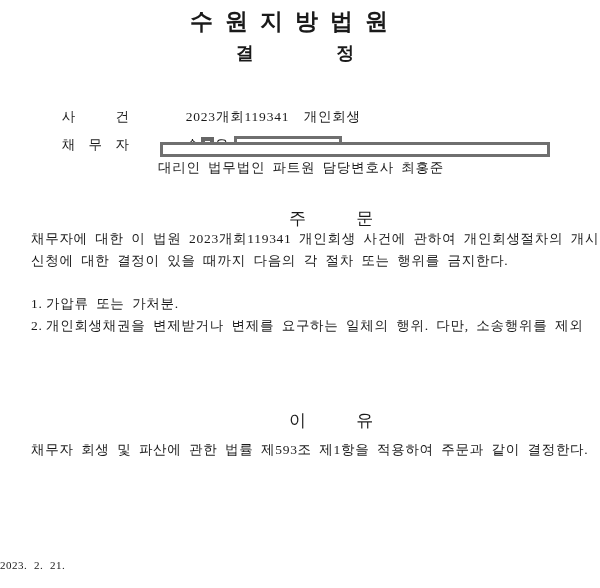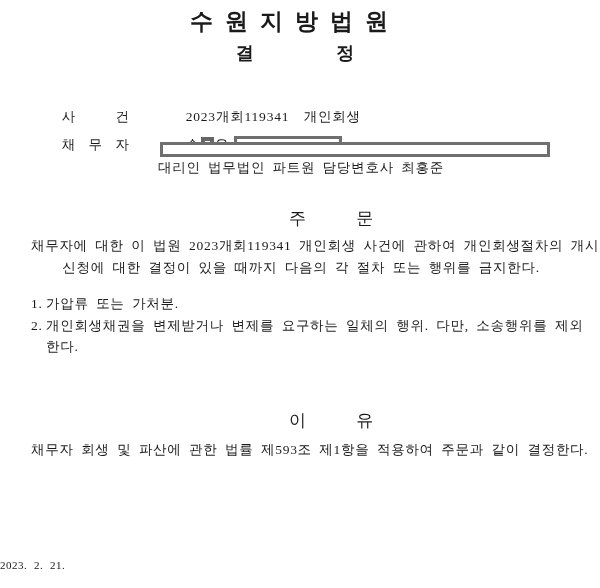--- a/index.html
+++ b/index.html
@@ -66,21 +66,21 @@
   }
 
   
   .body-text {
     position: absolute; left: 31px; width: 540px;
     font-size: 13.5px; line-height: 21.5px;
     letter-spacing: 0.7px; word-spacing: 3.5px;
   }
   .body-line { white-space: nowrap; }
 
-  #order-intro { top: 235px; text-align: center; }
+  #order-intro { top: 228px; }
   #order-list  { top: 293px; }
 
   .order-item { display: flex; }
   .item-num   { flex: 0 0 15px; white-space: nowrap; }
   .item-lines { flex: 1 1 auto; }
 
   #reason-text {
     position: absolute; top: 441px; left: 31px; width: 560px;
     font-size: 13.5px; line-height: 18px;
     letter-spacing: 0.7px; word-spacing: 3.5px; white-space: nowrap;
@@ -124,21 +124,20 @@
     <div class="order-item">
       <span class="item-num">1.</span>
       <span class="item-lines">
         <div class="body-line">가압류 또는 가처분.</div>
       </span>
     </div>
     <div class="order-item">
       <span class="item-num">2.</span>
       <span class="item-lines">
         <div class="body-line">개인회생채권을 변제받거나 변제를 요구하는 일체의 행위. 다만, 소송행위를 제외</div>
-        <div class="body-line">한다.</div>
       </span>
     </div>
   </div>
 
   <div class="section-heading" id="reason-heading">이 유</div>
 
   <div id="reason-text">채무자 회생 및 파산에 관한 법률 제593조 제1항을 적용하여 주문과 같이 결정한다.</div>
 
   <div class="decision-date">2023. 2. 21.</div>
 

